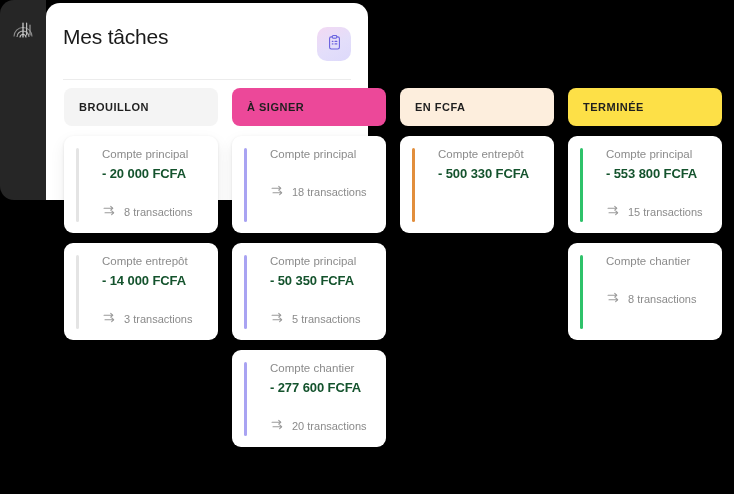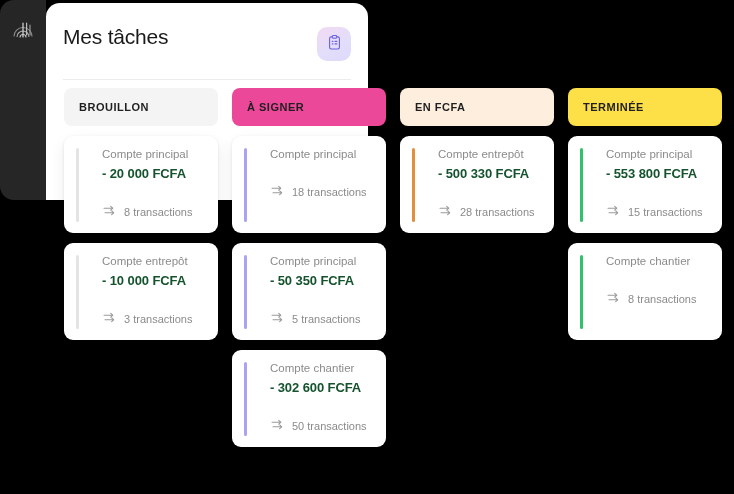--- a/index.html
+++ b/index.html
@@ -219,21 +219,21 @@
                 <path d="M10.3 8.4l2.1 2-2.1 2" stroke="#9a9a9a" stroke-width="1.15" stroke-linecap="round" stroke-linejoin="round"></path>
               </svg></span>
             <span class="tx-label">8 transactions</span>
           </div>
         </div>
       </div>
       <div class="card">
         <span class="accent gray"></span>
         <div class="card-body">
           <p class="acct">Compte entrepôt</p>
-          <p class="amount">- 10 000 FCFA</p>
+          <p class="amount">- 14 000 FCFA</p>
           <div class="tx-row">
             <span class="tx-icon"><svg width="15" height="15" viewBox="0 0 16 16" fill="none">
                 <path d="M2.2 5.6h9.2" stroke="#9a9a9a" stroke-width="1.15" stroke-linecap="round"></path>
                 <path d="M9.3 3.6l2.1 2-2.1 2" stroke="#9a9a9a" stroke-width="1.15" stroke-linecap="round" stroke-linejoin="round"></path>
                 <path d="M3.2 10.4h9.2" stroke="#9a9a9a" stroke-width="1.15" stroke-linecap="round"></path>
                 <path d="M10.3 8.4l2.1 2-2.1 2" stroke="#9a9a9a" stroke-width="1.15" stroke-linecap="round" stroke-linejoin="round"></path>
               </svg></span>
             <span class="tx-label">3 transactions</span>
           </div>
         </div>
@@ -269,49 +269,40 @@
                 <path d="M10.3 8.4l2.1 2-2.1 2" stroke="#9a9a9a" stroke-width="1.15" stroke-linecap="round" stroke-linejoin="round"></path>
               </svg></span>
             <span class="tx-label">5 transactions</span>
           </div>
         </div>
       </div>
       <div class="card">
         <span class="accent purple"></span>
         <div class="card-body">
           <p class="acct">Compte chantier</p>
-          <p class="amount">- 302 600 FCFA</p>
-          <div class="tx-row">
-            <span class="tx-icon"><svg width="15" height="15" viewBox="0 0 16 16" fill="none">
-                <path d="M2.2 5.6h9.2" stroke="#9a9a9a" stroke-width="1.15" stroke-linecap="round"></path>
-                <path d="M9.3 3.6l2.1 2-2.1 2" stroke="#9a9a9a" stroke-width="1.15" stroke-linecap="round" stroke-linejoin="round"></path>
-                <path d="M3.2 10.4h9.2" stroke="#9a9a9a" stroke-width="1.15" stroke-linecap="round"></path>
-                <path d="M10.3 8.4l2.1 2-2.1 2" stroke="#9a9a9a" stroke-width="1.15" stroke-linecap="round" stroke-linejoin="round"></path>
-              </svg></span>
-            <span class="tx-label">50 transactions</span>
+          <p class="amount">- 277 600 FCFA</p>
+          <div class="tx-row">
+            <span class="tx-icon"><svg width="15" height="15" viewBox="0 0 16 16" fill="none">
+                <path d="M2.2 5.6h9.2" stroke="#9a9a9a" stroke-width="1.15" stroke-linecap="round"></path>
+                <path d="M9.3 3.6l2.1 2-2.1 2" stroke="#9a9a9a" stroke-width="1.15" stroke-linecap="round" stroke-linejoin="round"></path>
+                <path d="M3.2 10.4h9.2" stroke="#9a9a9a" stroke-width="1.15" stroke-linecap="round"></path>
+                <path d="M10.3 8.4l2.1 2-2.1 2" stroke="#9a9a9a" stroke-width="1.15" stroke-linecap="round" stroke-linejoin="round"></path>
+              </svg></span>
+            <span class="tx-label">20 transactions</span>
           </div>
         </div>
       </div>
     </div>
     <div class="column">
       <div class="col-header progress">EN FCFA</div>
       <div class="card">
         <span class="accent orange"></span>
         <div class="card-body">
           <p class="acct">Compte entrepôt</p>
           <p class="amount">- 500 330 FCFA</p>
-          <div class="tx-row">
-            <span class="tx-icon"><svg width="15" height="15" viewBox="0 0 16 16" fill="none">
-                <path d="M2.2 5.6h9.2" stroke="#9a9a9a" stroke-width="1.15" stroke-linecap="round"></path>
-                <path d="M9.3 3.6l2.1 2-2.1 2" stroke="#9a9a9a" stroke-width="1.15" stroke-linecap="round" stroke-linejoin="round"></path>
-                <path d="M3.2 10.4h9.2" stroke="#9a9a9a" stroke-width="1.15" stroke-linecap="round"></path>
-                <path d="M10.3 8.4l2.1 2-2.1 2" stroke="#9a9a9a" stroke-width="1.15" stroke-linecap="round" stroke-linejoin="round"></path>
-              </svg></span>
-            <span class="tx-label">28 transactions</span>
-          </div>
         </div>
       </div>
     </div>
     <div class="column">
       <div class="col-header done">TERMINÉE</div>
       <div class="card">
         <span class="accent green"></span>
         <div class="card-body">
           <p class="acct">Compte principal</p>
           <p class="amount">- 553 800 FCFA</p>

